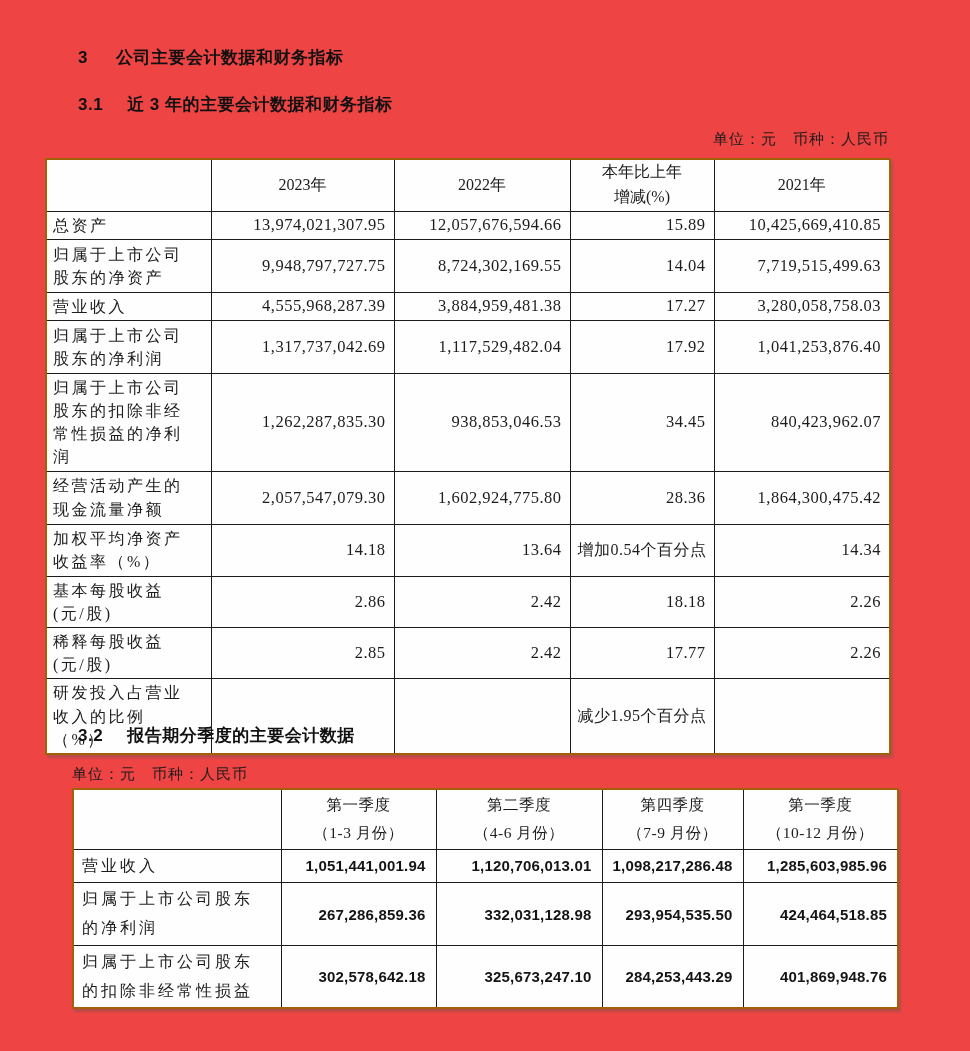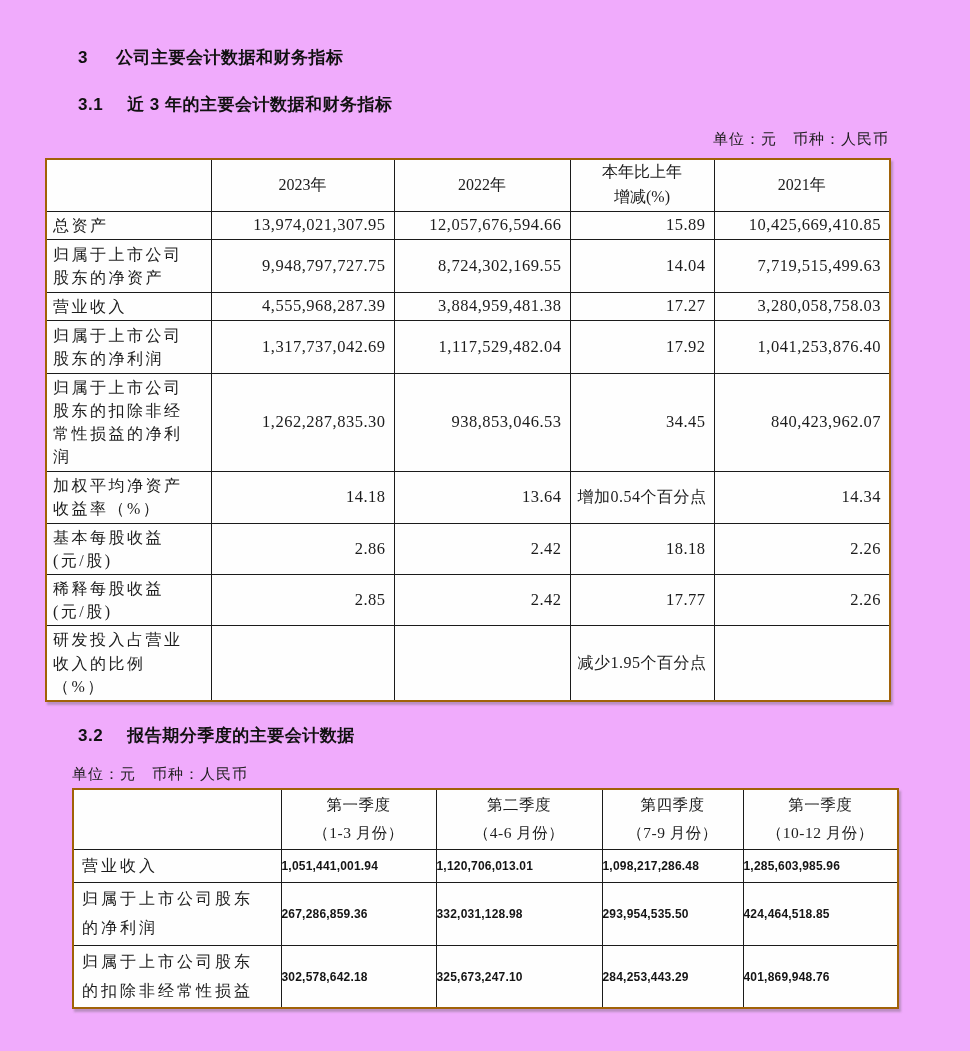--- a/index.html
+++ b/index.html
@@ -1,20 +1,20 @@
 <!DOCTYPE html>
 <html><head>
 <meta charset="utf-8">
 <style>
   html,body{margin:0;padding:0;background:#e9e9e9;}
   .page{
     position:relative;
     width:970px;height:1051px;
     margin:0 auto;
-    background:#f0abfc;
+    background:#ef4444;
     color:#1c1c1c;
     font-family:"Liberation Serif","DejaVu Serif",serif;
     overflow:hidden;
   }
   
   .sec-heading{
     position:absolute;
     font-family:"Liberation Sans","DejaVu Sans",sans-serif;
     font-weight:700;
     font-size:17px;
@@ -82,23 +82,24 @@
   #table2{left:72px;top:788px;width:825px;}
   #table2 th .hline{display:block;line-height:1.85;font-size:15.5px;letter-spacing:0.5px;}
   #table2 td.lbl{
     text-align:left;
     font-size:16px;
     letter-spacing:3px;
     line-height:1.8;
     padding:2px 10px 2px 8px;
   }
   #table2 td.num{
+    text-align:right;
     font-family:"Liberation Sans","DejaVu Sans",sans-serif;
     font-weight:700;
-    font-size:12px;
+    font-size:15px;
     letter-spacing:0.2px;
     padding-right:10px;
     color:#141414;
   }
 </style>
 </head>
 <body>
 
 <div class="page">
 
@@ -158,20 +159,27 @@
         <td class="num">17.92</td>
         <td class="num">1,041,253,876.40</td>
       </tr>
       <tr style="height:89px">
         <td class="lbl">归属于上市公司股东的扣除非经常性损益的净利润</td>
         <td class="num">1,262,287,835.30</td>
         <td class="num">938,853,046.53</td>
         <td class="num">34.45</td>
         <td class="num">840,423,962.07</td>
       </tr>
+      <tr style="height:53px">
+        <td class="lbl">经营活动产生的现金流量净额</td>
+        <td class="num">2,057,547,079.30</td>
+        <td class="num">1,602,924,775.80</td>
+        <td class="num">28.36</td>
+        <td class="num">1,864,300,475.42</td>
+      </tr>
       <tr style="height:52px">
         <td class="lbl">加权平均净资产收益率（%）</td>
         <td class="num">14.18</td>
         <td class="num">13.64</td>
         <td class="ctr">增加0.54个百分点</td>
         <td class="num">14.34</td>
       </tr>
       <tr style="height:49px">
         <td class="lbl">基本每股收益(元/股)</td>
         <td class="num">2.86</td>

